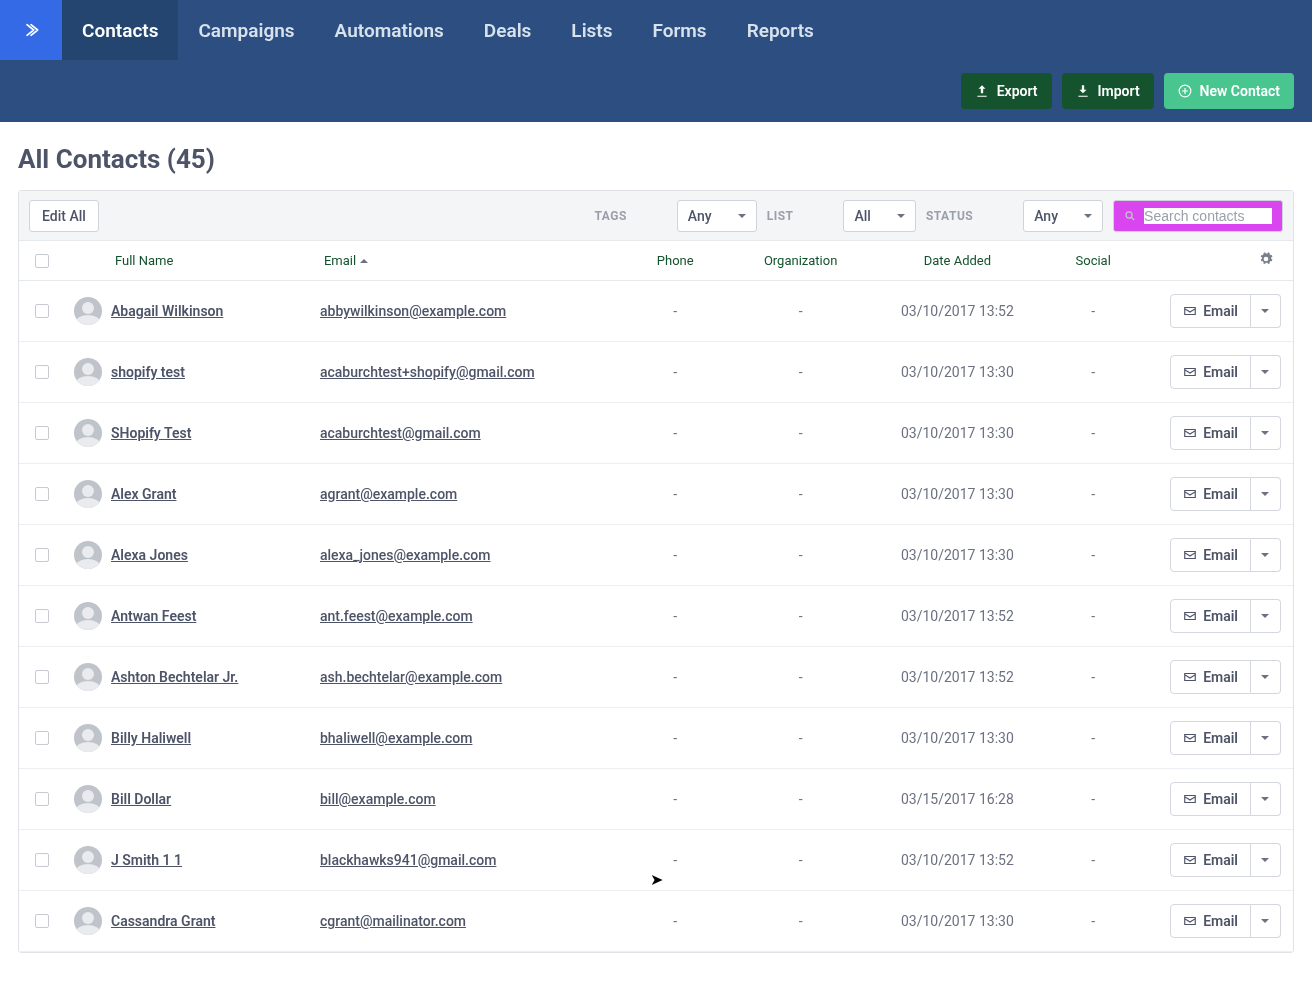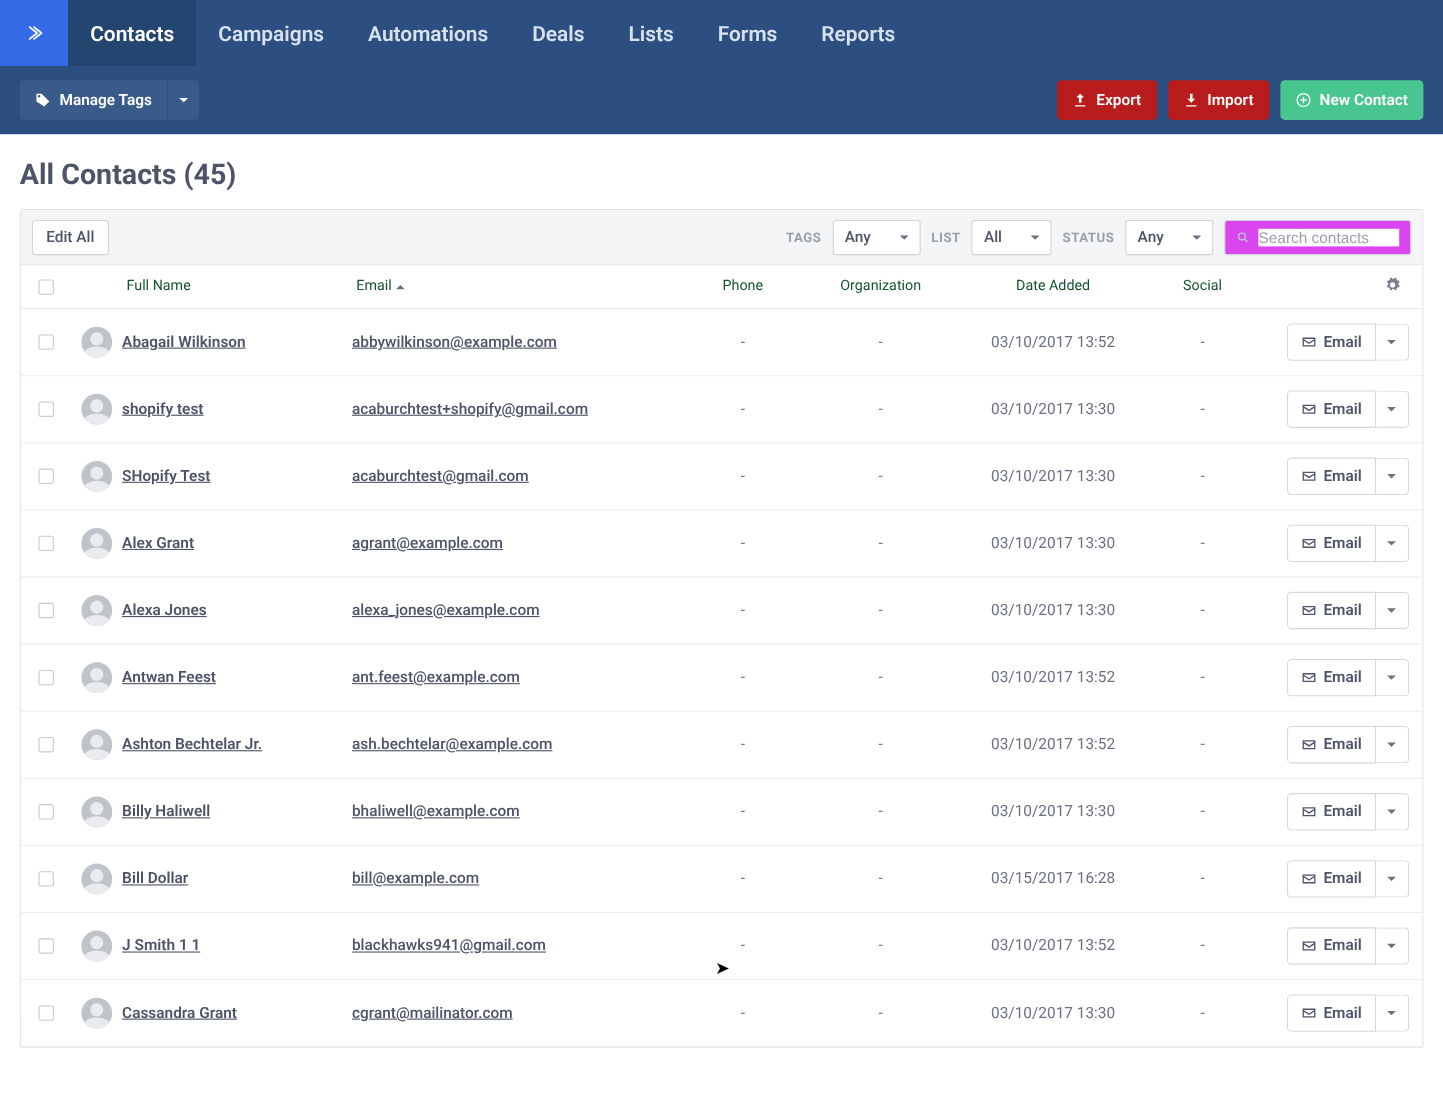--- a/index.html
+++ b/index.html
@@ -17,35 +17,35 @@
 .user-avatar { width: 34px; height: 34px; border-radius: 50%; border: 2px solid #fff; overflow: hidden; background: #c9b79a; position: relative; }
 .user-avatar::after { content: ""; position: absolute; inset: 0; background: radial-gradient(circle at 50% 35%, #e6d6ba 0 30%, #c9a574 31% 60%, transparent 61%); }
 .user-name { color: #e9f0f6; font-weight: 500; }
 
 
 .toolbar { display: flex; align-items: center; height: 62px; background: #2c4e80; padding: 0 18px; }
 .btn { display: inline-flex; align-items: center; gap: 8px; height: 36px; padding: 0 14px; border-radius: 4px; font-weight: 600; font-size: 14px; cursor: pointer; color: #fff; }
 .btn-dark { background: #3a5b8a; }
 .btn-dark.split-left { border-top-right-radius: 0; border-bottom-right-radius: 0; }
 .btn-dark.split-right { border-top-left-radius: 0; border-bottom-left-radius: 0; border-left: 1px solid #2c4e80; padding: 0 10px; }
-.btn-shadow { background: #b91c1c; }
+.btn-shadow { background: #14532d; }
 .btn-green { background: #49c68f; }
 .toolbar-right { margin-left: auto; display: flex; gap: 10px; }
 
 
 .page-header { padding: 22px 32px 16px 18px; }
 .page-title { font-size: 26px; font-weight: 700; color: #4e5468; }
 
 
 .content-card { margin: 0 18px; border: 1px solid #dfe3e8; border-radius: 3px; }
 .filter-bar { display: flex; align-items: center; gap: 10px; height: 50px; padding: 0 10px; background: #f4f5f7; border-bottom: 1px solid #e6e9ec; }
 .btn-outline { background: #fff; color: #4e5468; border: 1px solid #cfd4da; height: 32px; font-weight: 500; padding: 0 12px; border-radius: 3px;}
 .filter-bar .spacer { margin-left: auto; }
 .filter-label { color: #9aa0aa; font-size: 12px; letter-spacing: 0.5px; font-weight: 700; }
-.select { display: inline-flex; align-items: center; gap: 26px; background: #fff; border: 1px solid #cfd4da; height: 32px; padding: 0 10px; border-radius: 3px; min-width: 72px; justify-content: space-between; cursor: pointer; font-weight: 500;}
+.select { display: inline-flex; align-items: center; gap: 26px; background: #fff; border: 1px solid #cfd4da; height: 32px; padding: 0 10px; border-radius: 3px; min-width: 72px; justify-content: space-between; cursor: pointer; font-weight: 500; margin-left: 40px;}
 .search-box { display: inline-flex; align-items: center; gap: 8px; background: #d946ef; border: 1px solid #cfd4da; height: 32px; padding: 0 10px; border-radius: 3px; width: 170px; color: #9aa0aa; }
 .search-box input { border: none; outline: none; font-size: 14px; width: 100%; color: #4e5468; }
 .search-box input::placeholder { color: #9aa0aa; }
 
 
 .table-head { display: grid; grid-template-columns: 46px 46px 1fr 1.4fr 0.6fr 0.6fr 0.9fr 0.4fr 150px; align-items: center; height: 40px; font-size: 13px; color: #14532d; padding: 0 8px 0 0; border-bottom: 1px solid #e6e9ec;}
 .th { padding: 0 4px; }
 .th.center { text-align: center; }
 .th.sort { display: flex; align-items: center; gap: 4px; }
 .th-gear { text-align: right; padding-right: 12px; color: #6b7180; }
@@ -88,31 +88,20 @@
       <div class="nav-tab">Campaigns</div>
       <div class="nav-tab">Automations</div>
       <div class="nav-tab">Deals</div>
       <div class="nav-tab">Lists</div>
       <div class="nav-tab">Forms</div>
       <div class="nav-tab">Reports</div>
     </div>
 </div>
 
 <div class="toolbar">
-  <div style="display:flex">
-    <div class="btn btn-dark split-left">
-      <svg class="icon-14" viewBox="0 0 24 24" fill="#fff">
-          <path d="M2 2h8l12 12-8 8L2 14V2zm4 6a2 2 0 100-4 2 2 0 000 4z"></path>
-        </svg>
-      <span>Manage Tags</span>
-    </div>
-    <div class="btn btn-dark split-right">
-      <span class="tri-down sm"></span>
-    </div>
-  </div>
   <div class="toolbar-right">
     <div class="btn btn-shadow">
       <svg class="icon-14" viewBox="0 0 24 24" fill="#fff">
           <path d="M12 2l6 6h-4v8h-4V8H6l6-6zM4 20h16v2H4z"></path>
         </svg>
       <span>Export</span>
     </div>
     <div class="btn btn-shadow">
       <svg class="icon-14" viewBox="0 0 24 24" fill="#fff">
           <path d="M12 16l-6-6h4V2h4v8h4l-6 6zM4 20h16v2H4z"></path>

